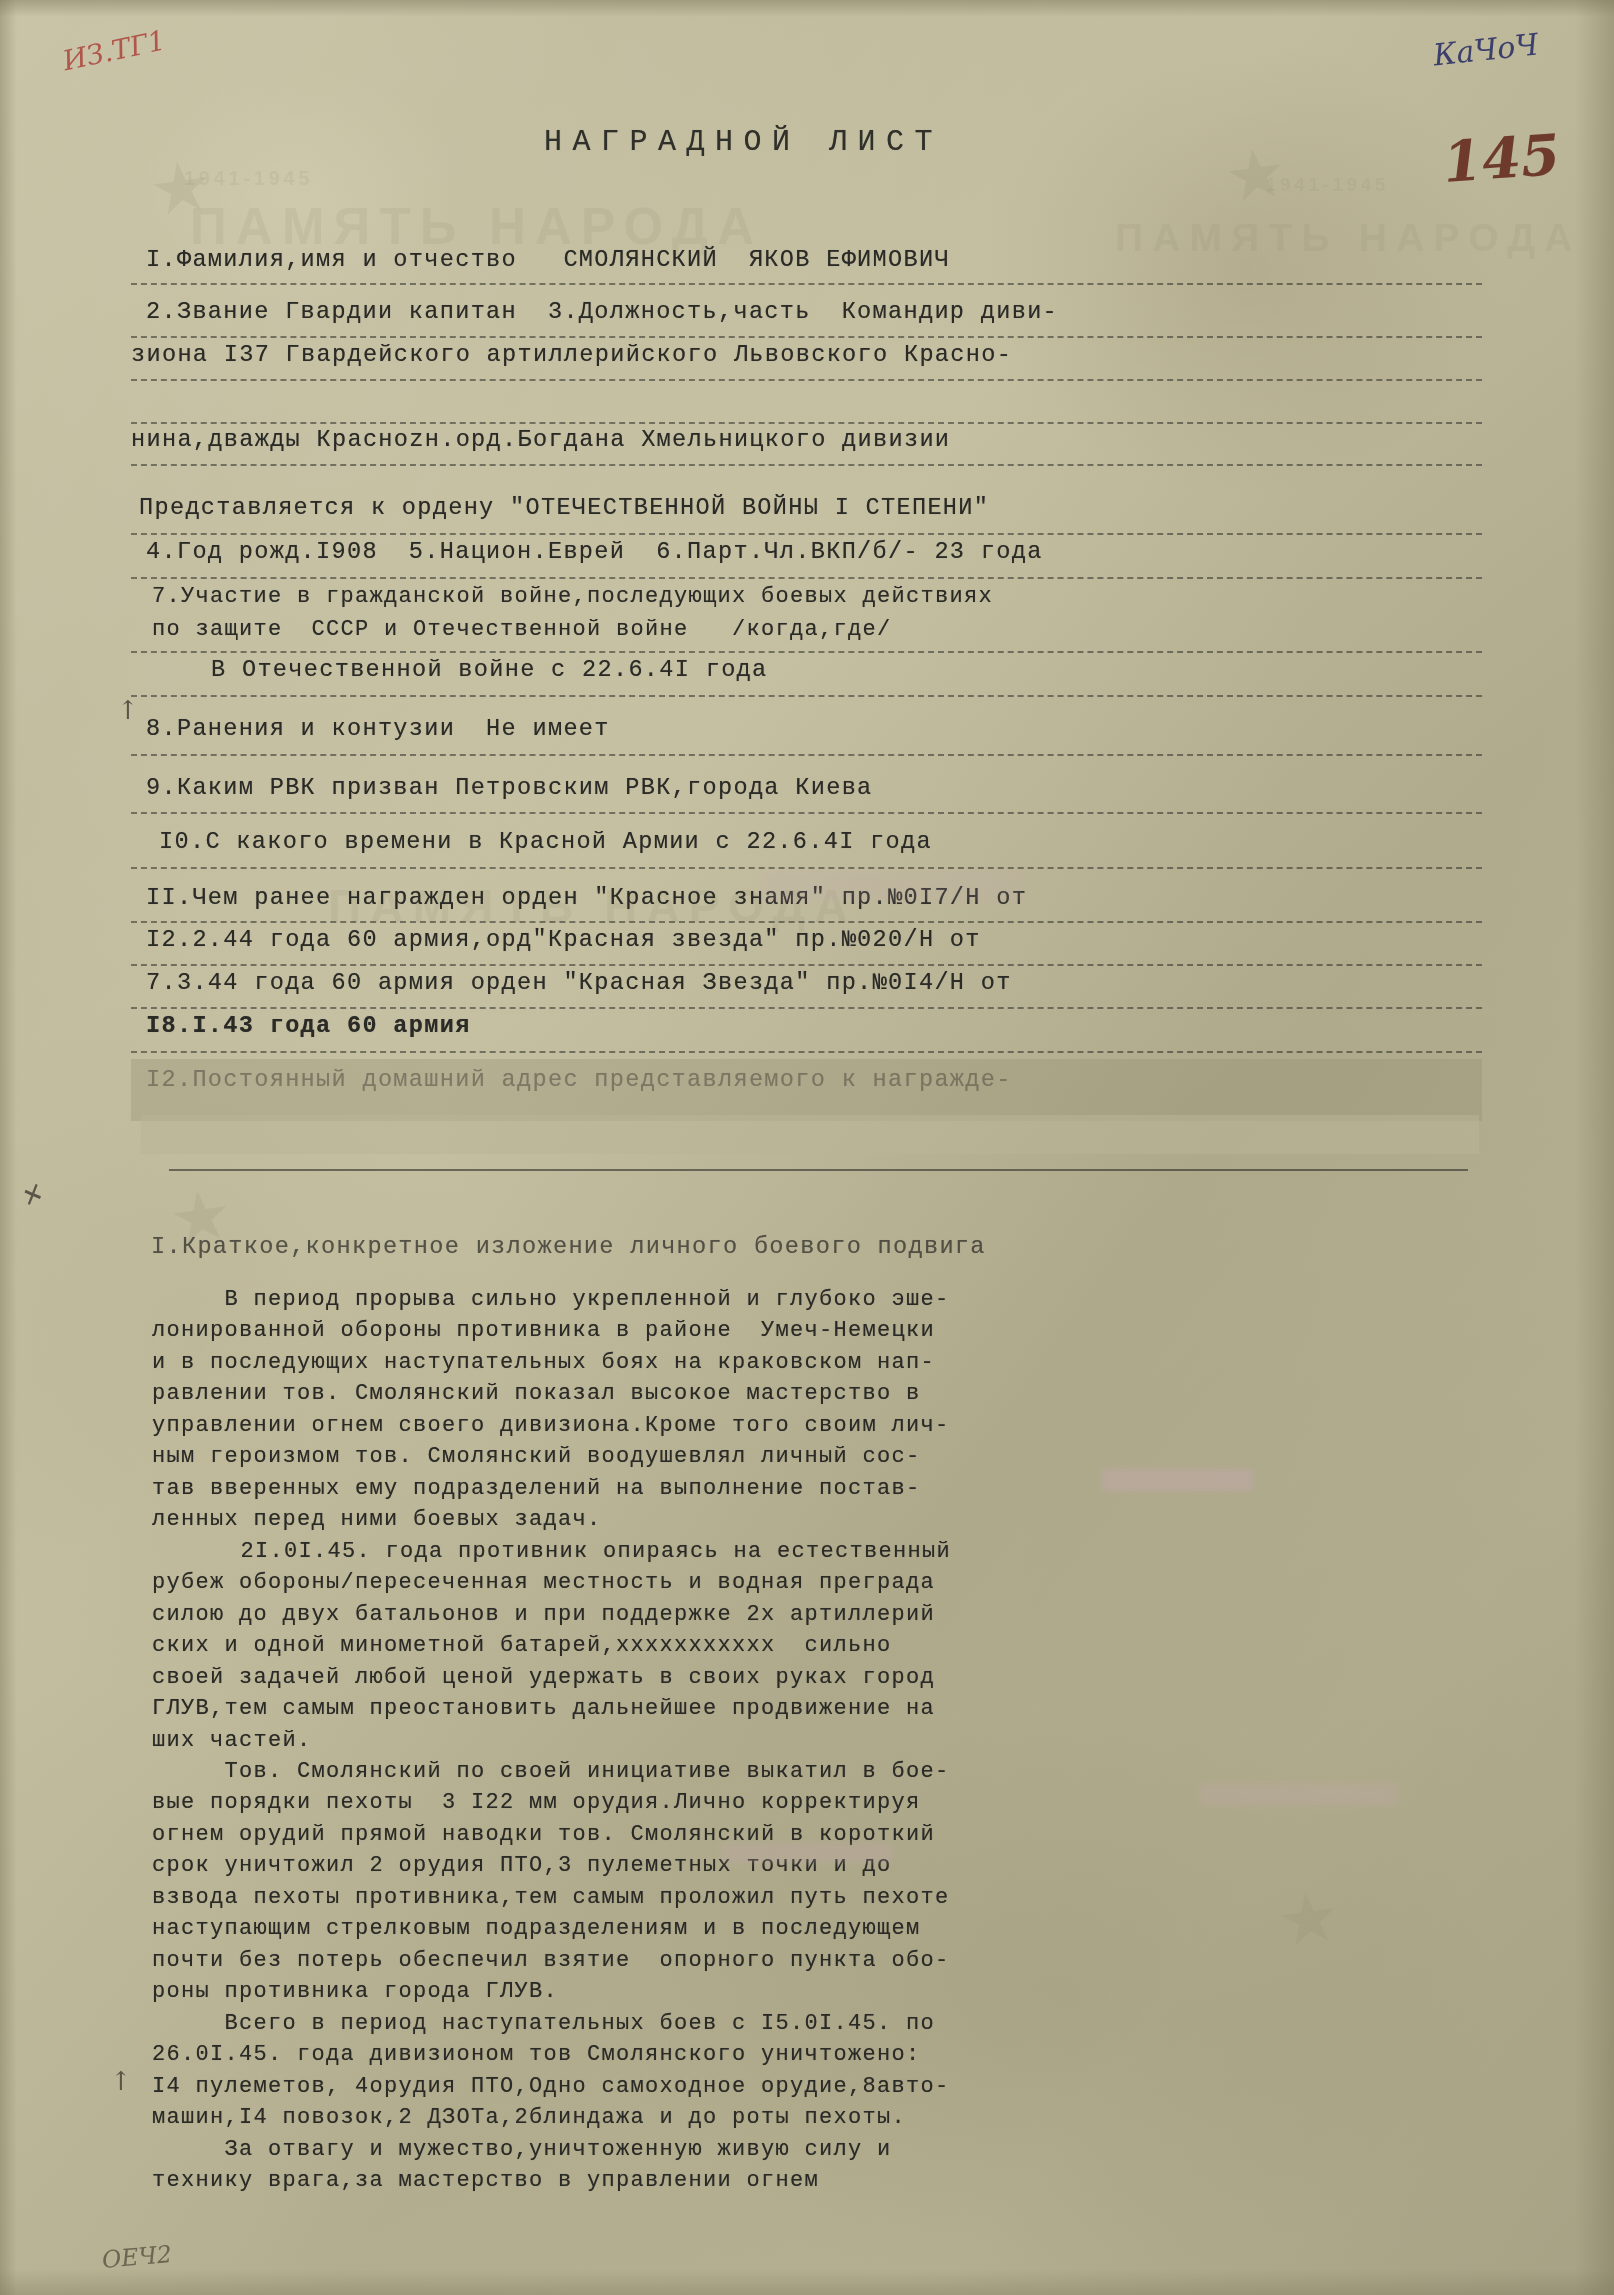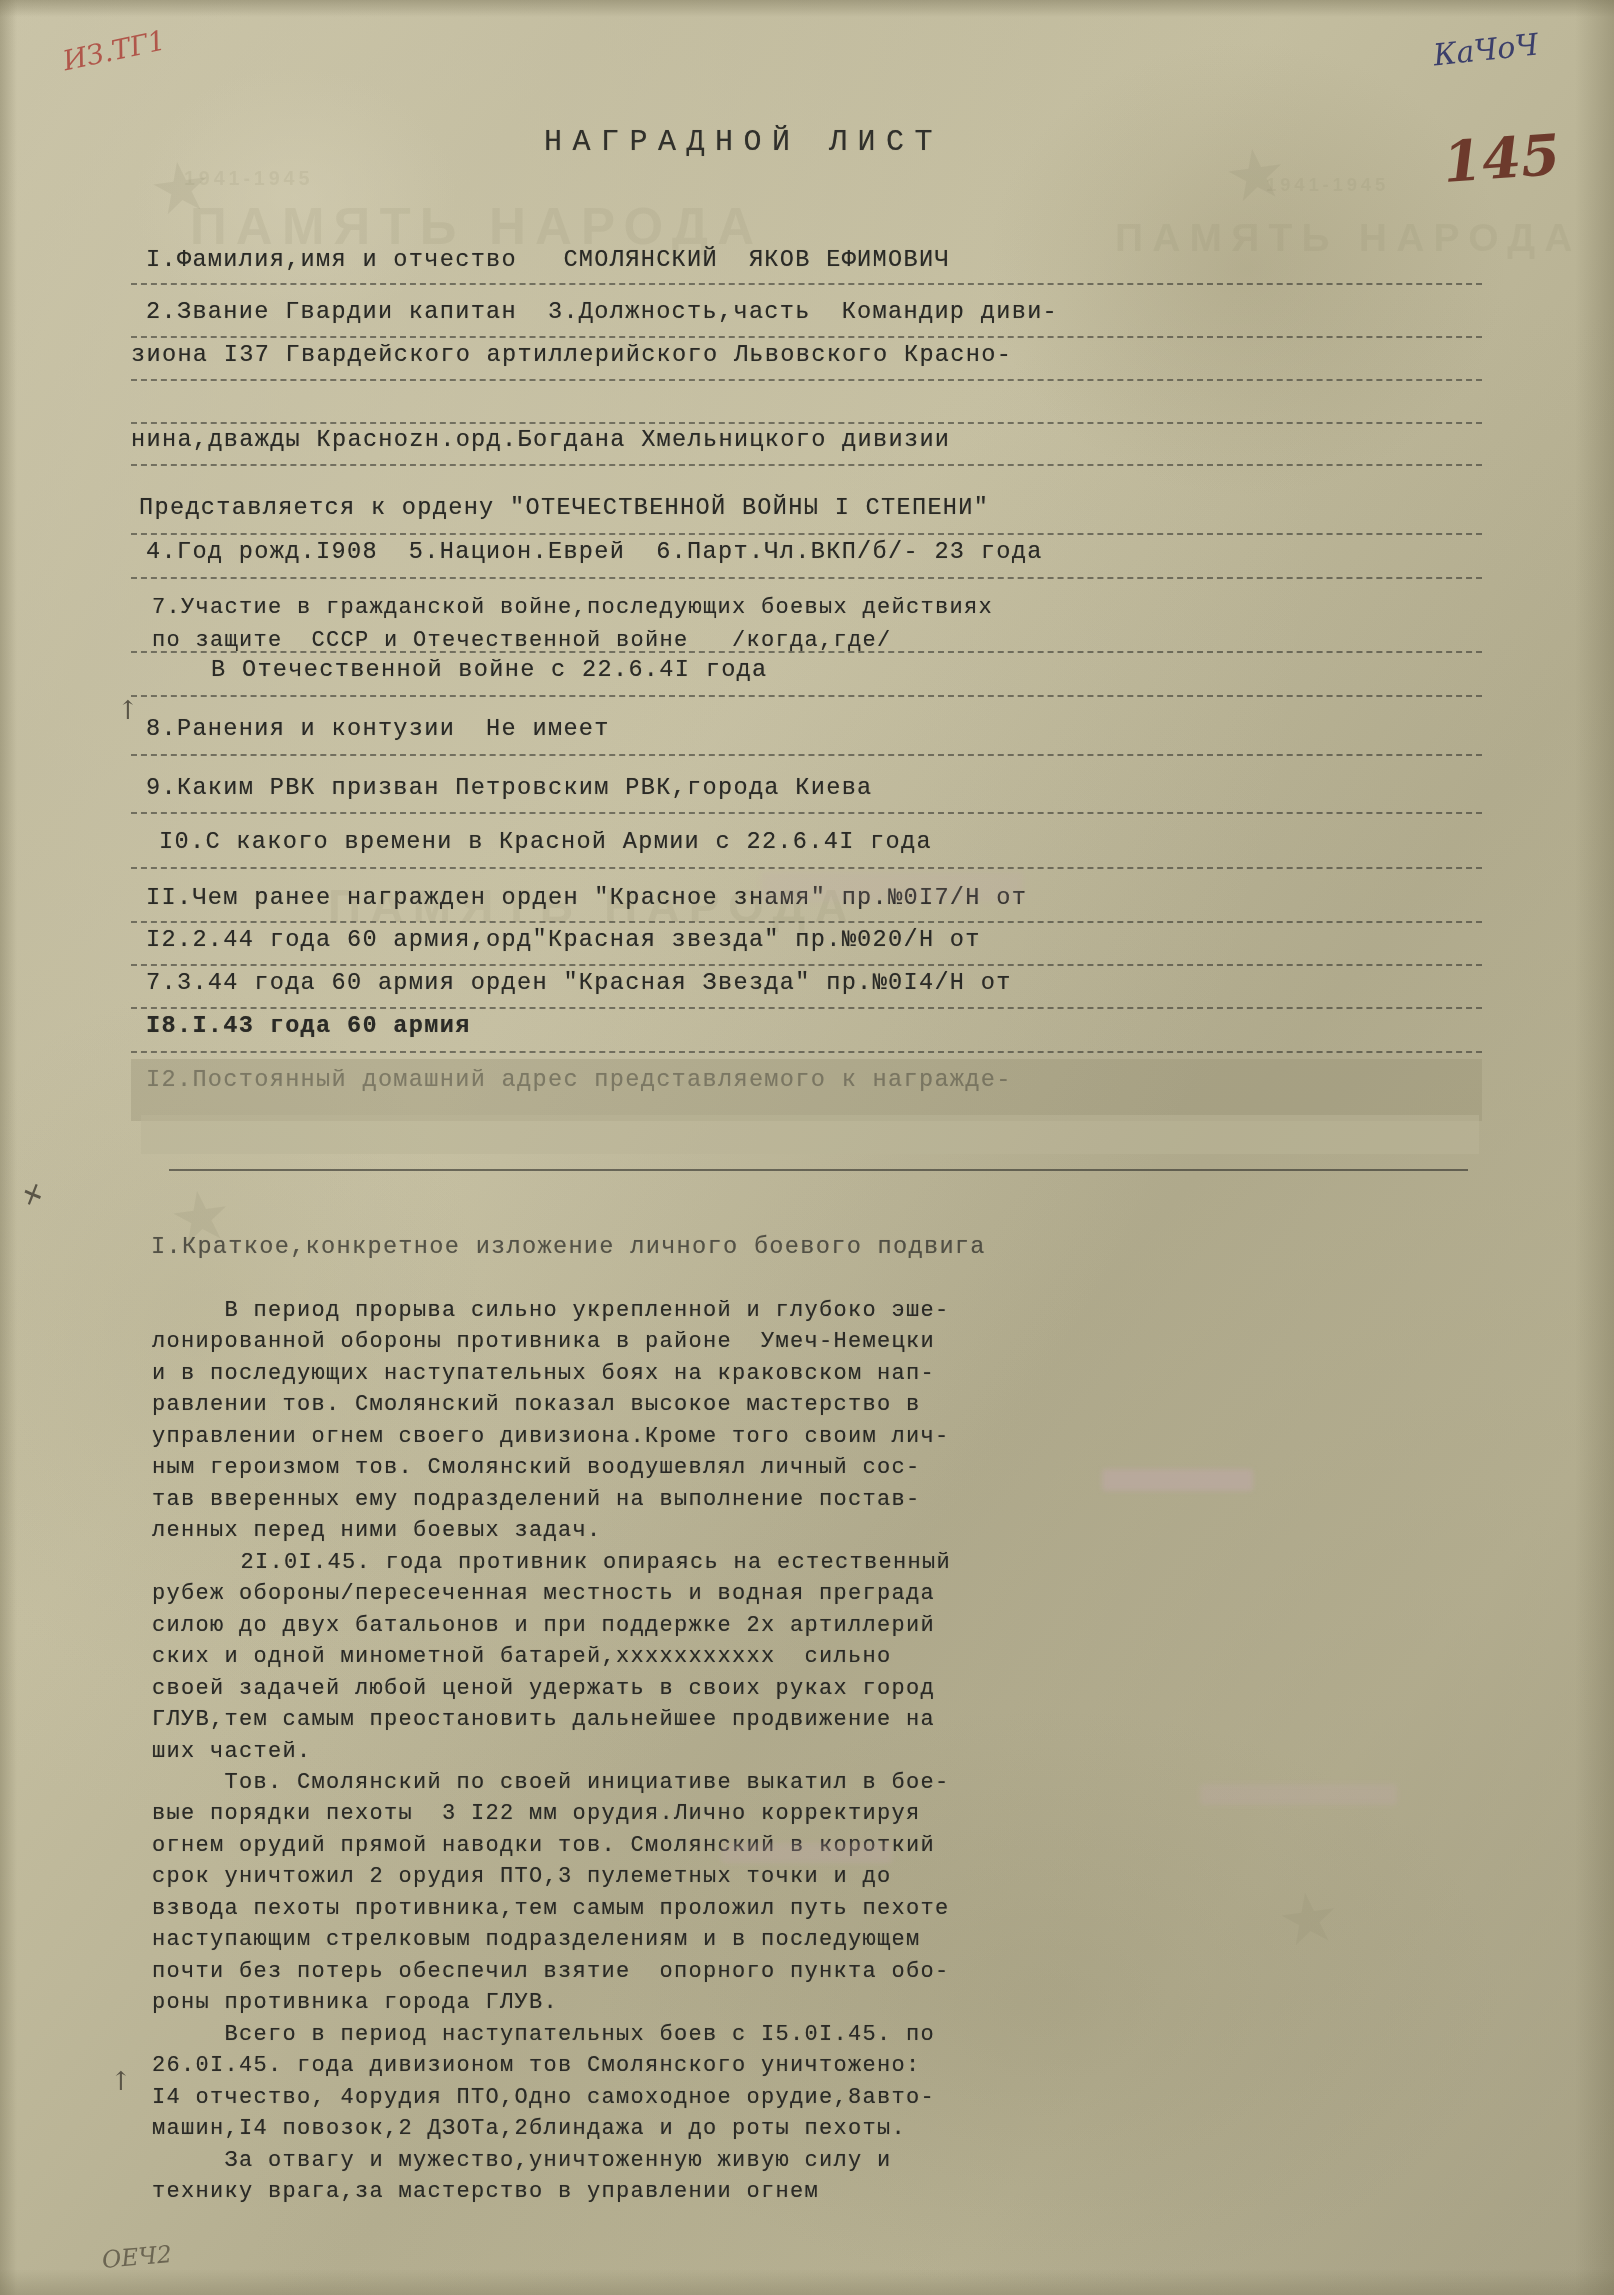--- a/index.html
+++ b/index.html
@@ -36,21 +36,21 @@
   
   .tt{
     position:absolute;
     color:#2a2a26;
     font-family:"Liberation Mono", monospace;
     white-space:pre;
     letter-spacing:1.3px;
     text-shadow:0 0 0.7px rgba(40,40,35,0.45);
   }
   .t36{font-size:23.6px;}
-  .t34{font-size:22px;margin-top:11px;}
+  .t34{font-size:22px;}
   .title{
     font-size:30px;letter-spacing:10.5px;color:#30302b;
   }
   .rule{
     position:absolute;height:0;border-top:2px dashed rgba(45,45,40,0.55);
   }
   .rule-solid{position:absolute;height:2px;background:rgba(45,45,40,0.6);}
   
   .hw{
     position:absolute;
@@ -173,21 +173,21 @@
   <div class="tt t34" style="left:152px;top:1790px;">вые порядки пехоты  3 I22 мм орудия.Лично корректируя</div>
   <div class="tt t34" style="left:152px;top:1822px;">огнем орудий прямой наводки тов. Смолянский в короткий</div>
   <div class="tt t34" style="left:152px;top:1853px;">срок уничтожил 2 орудия ПТО,3 пулеметных точки и до</div>
   <div class="tt t34" style="left:152px;top:1885px;">взвода пехоты противника,тем самым проложил путь пехоте</div>
   <div class="tt t34" style="left:152px;top:1916px;">наступающим стрелковым подразделениям и в последующем</div>
   <div class="tt t34" style="left:152px;top:1948px;">почти без потерь обеспечил взятие  опорного пункта обо-</div>
   <div class="tt t34" style="left:152px;top:1979px;">роны противника города ГЛУВ.</div>
 
   <div class="tt t34" style="left:152px;top:2011px;">     Всего в период наступательных боев с I5.0I.45. по</div>
   <div class="tt t34" style="left:152px;top:2042px;">26.0I.45. года дивизионом тов Смолянского уничтожено:</div>
-  <div class="tt t34" style="left:152px;top:2074px;">I4 отчество, 4орудия ПТО,Одно самоходное орудие,8авто-</div>
+  <div class="tt t34" style="left:152px;top:2074px;">I4 пулеметов, 4орудия ПТО,Одно самоходное орудие,8авто-</div>
   <div class="tt t34" style="left:152px;top:2105px;">машин,I4 повозок,2 ДЗОТа,2блиндажа и до роты пехоты.</div>
   <div class="tt t34" style="left:152px;top:2137px;">     За отвагу и мужество,уничтоженную живую силу и</div>
   <div class="tt t34" style="left:152px;top:2168px;">технику врага,за мастерство в управлении огнем</div>
 
   <div class="smudge" style="left:1102px;top:1469px;width:151px;height:22px;"></div>
   <div class="smudge" style="left:721px;top:1843px;width:171px;height:19.7px;opacity:0.6;"></div>
   <div class="smudge" style="left:1200px;top:1784px;width:197px;height:21px;opacity:0.55;"></div>
   <div class="smudge" style="left:761px;top:872px;width:262px;height:30px;opacity:0.35;"></div>
 
   <div class="hw" style="left:117px;top:695px;font-size:26px;color:#5a5547;">↑</div>

